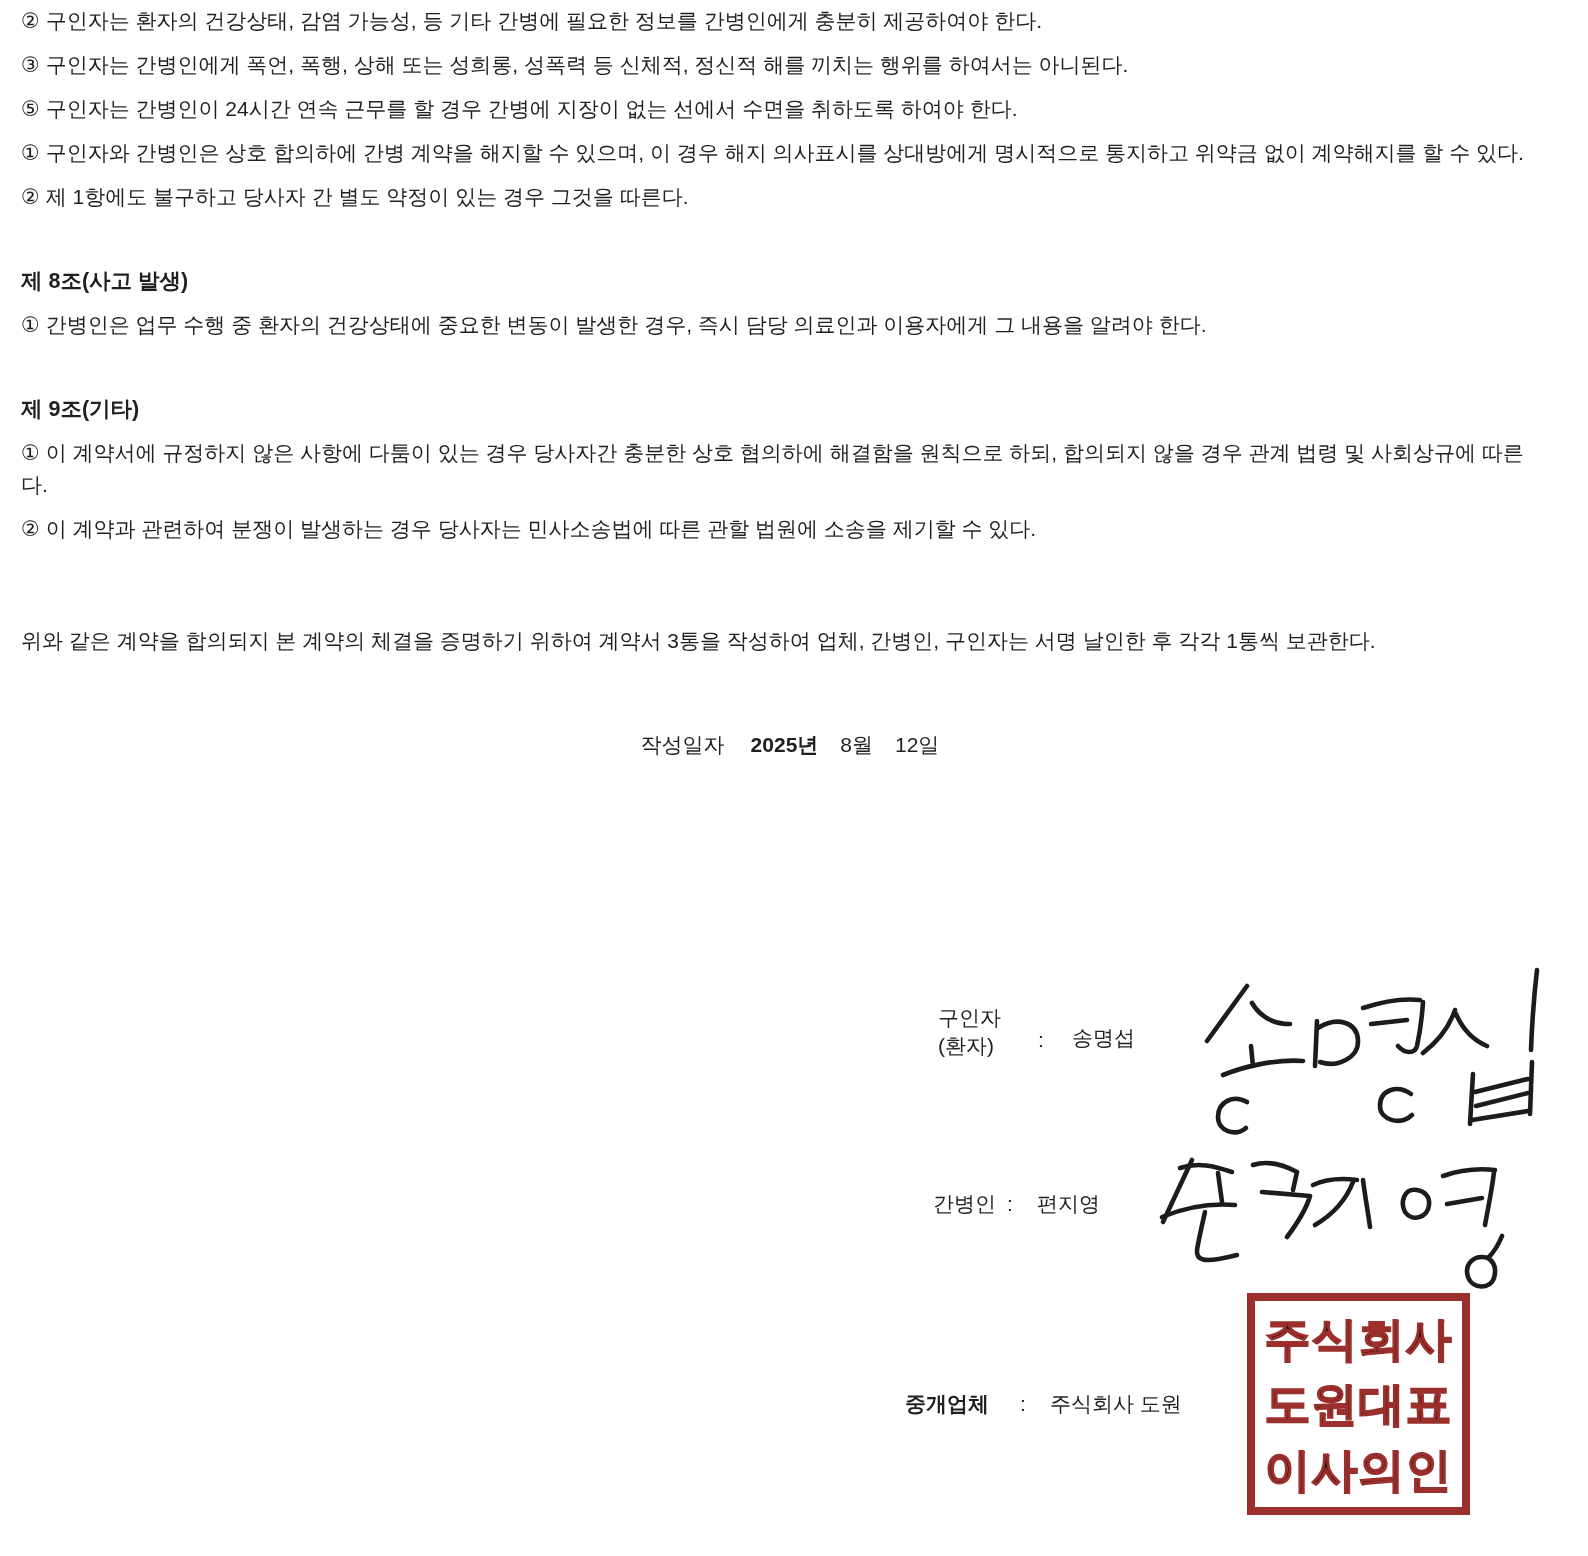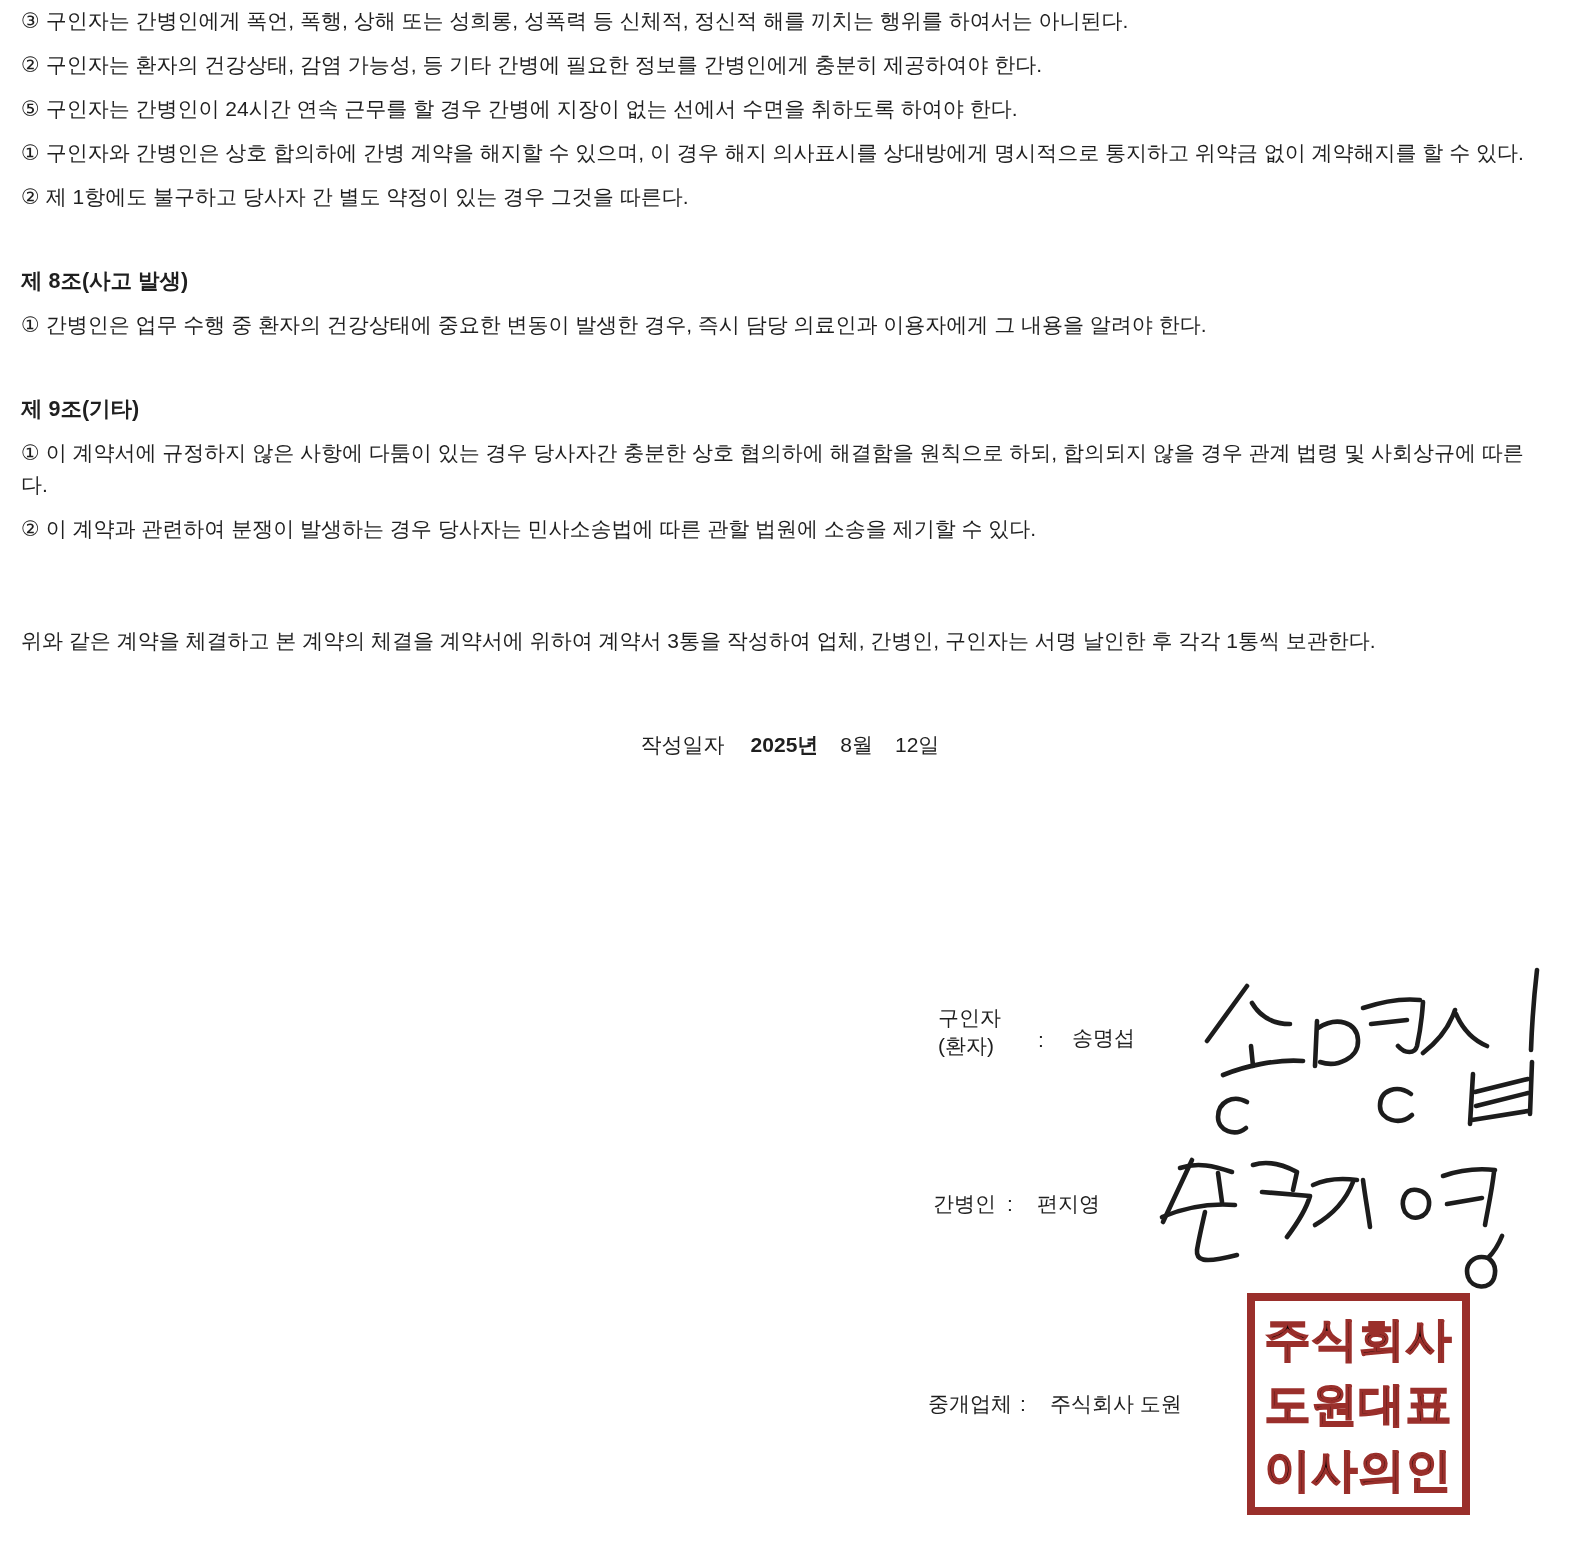--- a/index.html
+++ b/index.html
@@ -36,21 +36,21 @@
   .date-line .gap2 { margin-left: 22px; }
 
   .abs { position: absolute; }
   .sig-label { font-size: 21px; line-height: 28px; white-space: nowrap; }
   .r1-role  { left: 938px;  top: 1004px; }
   .r1-colon { left: 1038px; top: 1026px; }
   .r1-name  { left: 1072px; top: 1024px; }
   .r2-role  { left: 933px;  top: 1190px; }
   .r2-colon { left: 1007px; top: 1190px; }
   .r2-name  { left: 1037px; top: 1190px; }
-  .r3-role  { left: 928px;  top: 1390px; }
+  .r3-role  { left: 905px;  top: 1390px; font-weight: bold; }
   .r3-colon { left: 1020px; top: 1390px; }
   .r3-name  { left: 1050px; top: 1390px; }
 
   .sig-svg path {
     stroke: #1c1c1c;
     stroke-width: 4.6;
     fill: none;
     stroke-linecap: round;
     stroke-linejoin: round;
   }
@@ -80,35 +80,35 @@
     white-space: nowrap;
     -webkit-text-stroke: 1.6px #9a2f2b;
   }
 </style>
 </head>
 <body>
 
 <div class="page">
 
   <div class="body-text">
+    <p>② 구인자는 환자의 건강상태, 감염 가능성, 등 기타 간병에 필요한 정보를 간병인에게 충분히 제공하여야 한다.</p>
     <p>③ 구인자는 간병인에게 폭언, 폭행, 상해 또는 성희롱, 성폭력 등 신체적, 정신적 해를 끼치는 행위를 하여서는 아니된다.</p>
-    <p>② 구인자는 환자의 건강상태, 감염 가능성, 등 기타 간병에 필요한 정보를 간병인에게 충분히 제공하여야 한다.</p>
     <p>⑤ 구인자는 간병인이 24시간 연속 근무를 할 경우 간병에 지장이 없는 선에서 수면을 취하도록 하여야 한다.</p>
 
     <p>① 구인자와 간병인은 상호 합의하에 간병 계약을 해지할 수 있으며, 이 경우 해지 의사표시를 상대방에게 명시적으로 통지하고 위약금 없이 계약해지를 할 수 있다.</p>
     <p>② 제 1항에도 불구하고 당사자 간 별도 약정이 있는 경우 그것을 따른다.</p>
 
     <div class="article-title">제 8조(사고 발생)</div>
     <p>① 간병인은 업무 수행 중 환자의 건강상태에 중요한 변동이 발생한 경우, 즉시 담당 의료인과 이용자에게 그 내용을 알려야 한다.</p>
 
     <div class="article-title">제 9조(기타)</div>
     <p>① 이 계약서에 규정하지 않은 사항에 다툼이 있는 경우 당사자간 충분한 상호 협의하에 해결함을 원칙으로 하되, 합의되지 않을 경우 관계 법령 및 사회상규에 따른다.</p>
     <p>② 이 계약과 관련하여 분쟁이 발생하는 경우 당사자는 민사소송법에 따른 관할 법원에 소송을 제기할 수 있다.</p>
 
-    <p class="closing-para">위와 같은 계약을 체결하고 본 계약의 체결을 계약서에 위하여 계약서 3통을 작성하여 업체, 간병인, 구인자는 서명 날인한 후 각각 1통씩 보관한다.</p>
+    <p class="closing-para">위와 같은 계약을 합의되지 본 계약의 체결을 증명하기 위하여 계약서 3통을 작성하여 업체, 간병인, 구인자는 서명 날인한 후 각각 1통씩 보관한다.</p>
 
     <div class="date-line">
       <span>작성일자</span><span class="gap1">2025년</span><span class="gap2">8월</span><span class="gap2">12일</span>
     </div>
   </div>
 
   <div class="abs sig-label r1-role">
     <div>구인자</div>
     <div>(환자)</div>
   </div>

